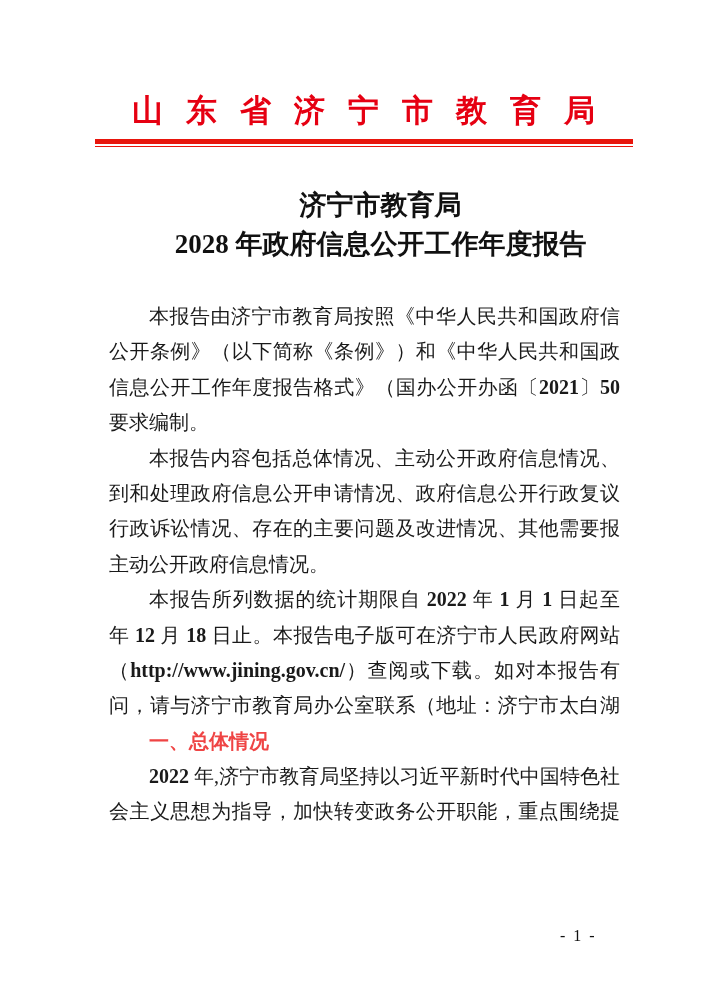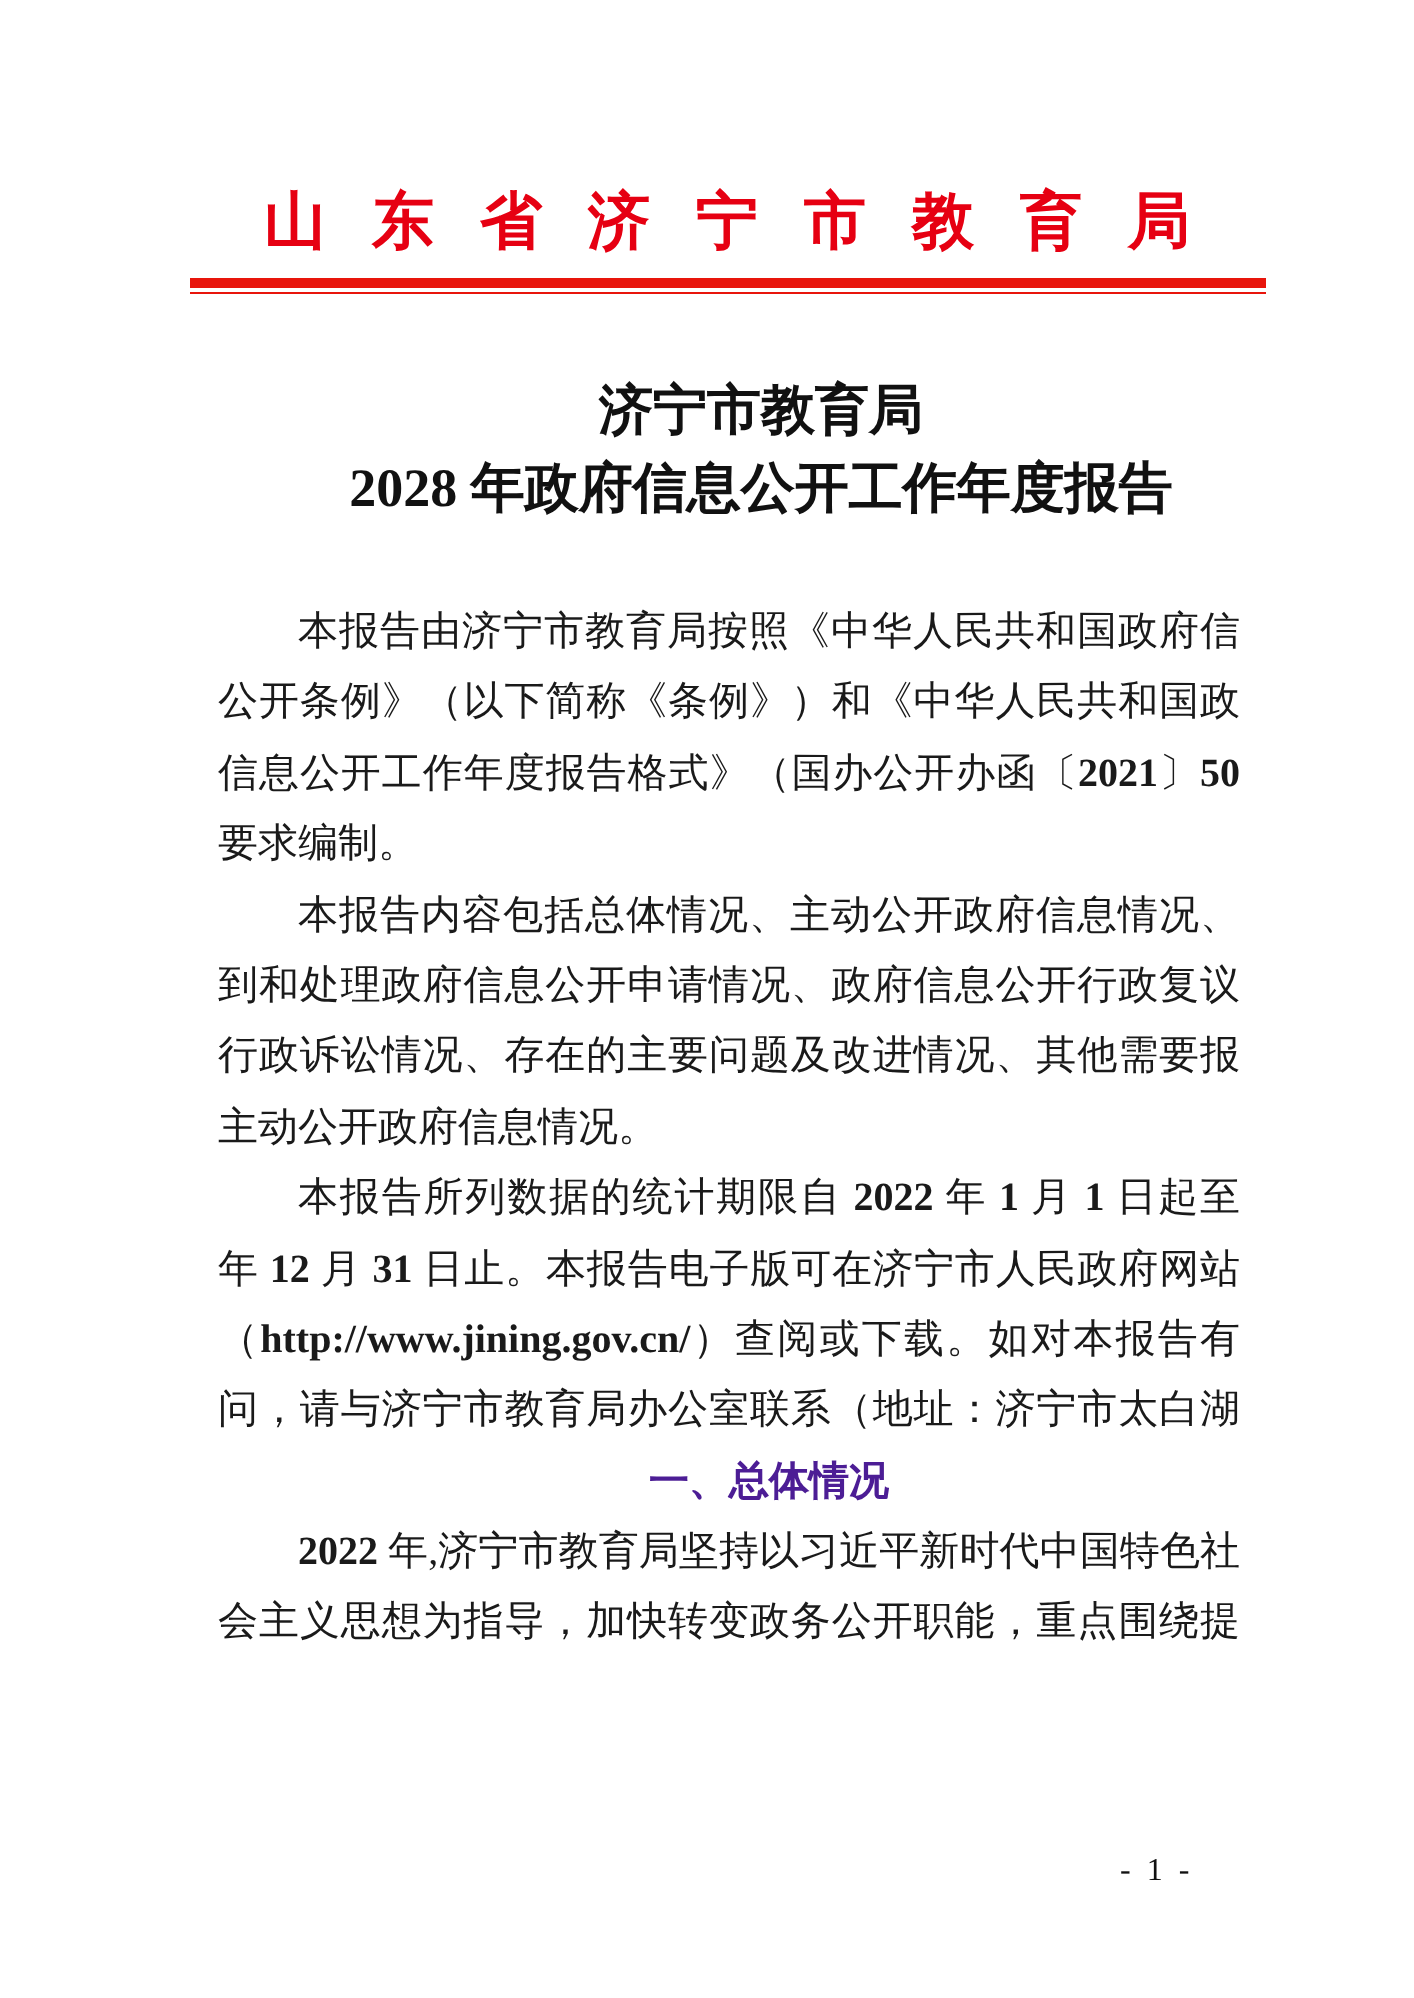--- a/index.html
+++ b/index.html
@@ -69,22 +69,21 @@
     overflow: hidden;
   }
   .line.first { text-indent: 2em; }
   .line.last  { text-align-last: left; }
   .heading {
     height: 35.4px;
     line-height: 35.4px;
     text-indent: 2em;
     font-weight: bold;
     font-family: "Liberation Sans", sans-serif;
-    color: #4c1d95;
-    text-align: center;
+    color: #ef4444;
   }
   .lat {
     font-weight: bold;
     font-family: "Liberation Serif", serif;
   }
 
   
   .page-number {
     position: absolute;
     top: 927px;
@@ -121,21 +120,21 @@
         <div class="line last">要求编制。</div>
       </div>
       <div class="para">
         <div class="line first">本报告内容包括总体情况、主动公开政府信息情况、收</div>
         <div class="line">到和处理政府信息公开申请情况、政府信息公开行政复议和</div>
         <div class="line">行政诉讼情况、存在的主要问题及改进情况、其他需要报告</div>
         <div class="line last">主动公开政府信息情况。</div>
       </div>
       <div class="para">
         <div class="line first">本报告所列数据的统计期限自 <span class="lat">2022</span> 年 <span class="lat">1</span> 月 <span class="lat">1</span> 日起至 </div>
-        <div class="line">年 <span class="lat">12</span> 月 <span class="lat">31</span> 日止。本报告电子版可在济宁市人民政府网站</div>
+        <div class="line">年 <span class="lat">12</span> 月 <span class="lat">18</span> 日止。本报告电子版可在济宁市人民政府网站</div>
         <div class="line">（<span class="lat">http://www.jining.gov.cn/</span>）查阅或下载。如对本报告有疑</div>
         <div class="line">问，请与济宁市教育局办公室联系（地址：济宁市太白湖区</div>
       </div>
       <div class="heading">一、总体情况</div>
       <div class="para">
         <div class="line first"><span class="lat">2022</span> 年,济宁市教育局坚持以习近平新时代中国特色社</div>
         <div class="line">会主义思想为指导，加快转变政务公开职能，重点围绕提高</div>
       </div>
     </div>
 

